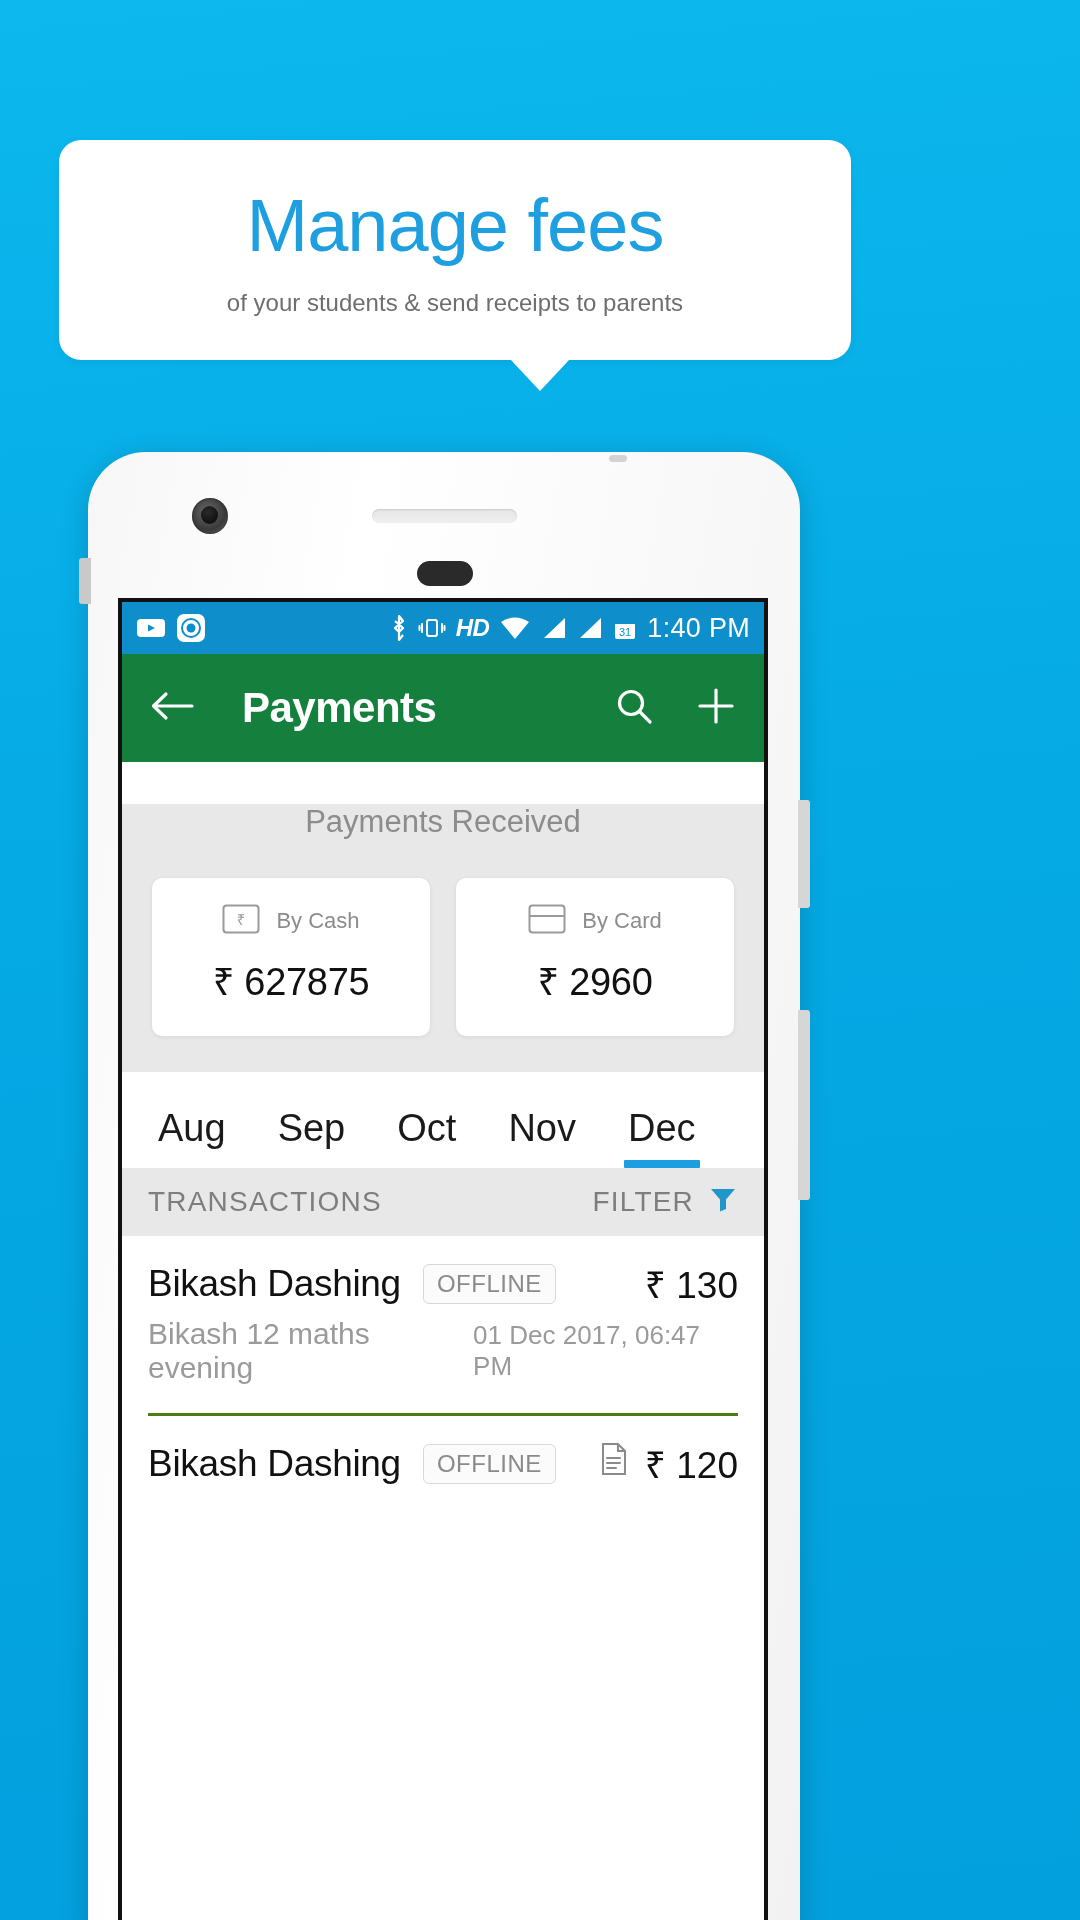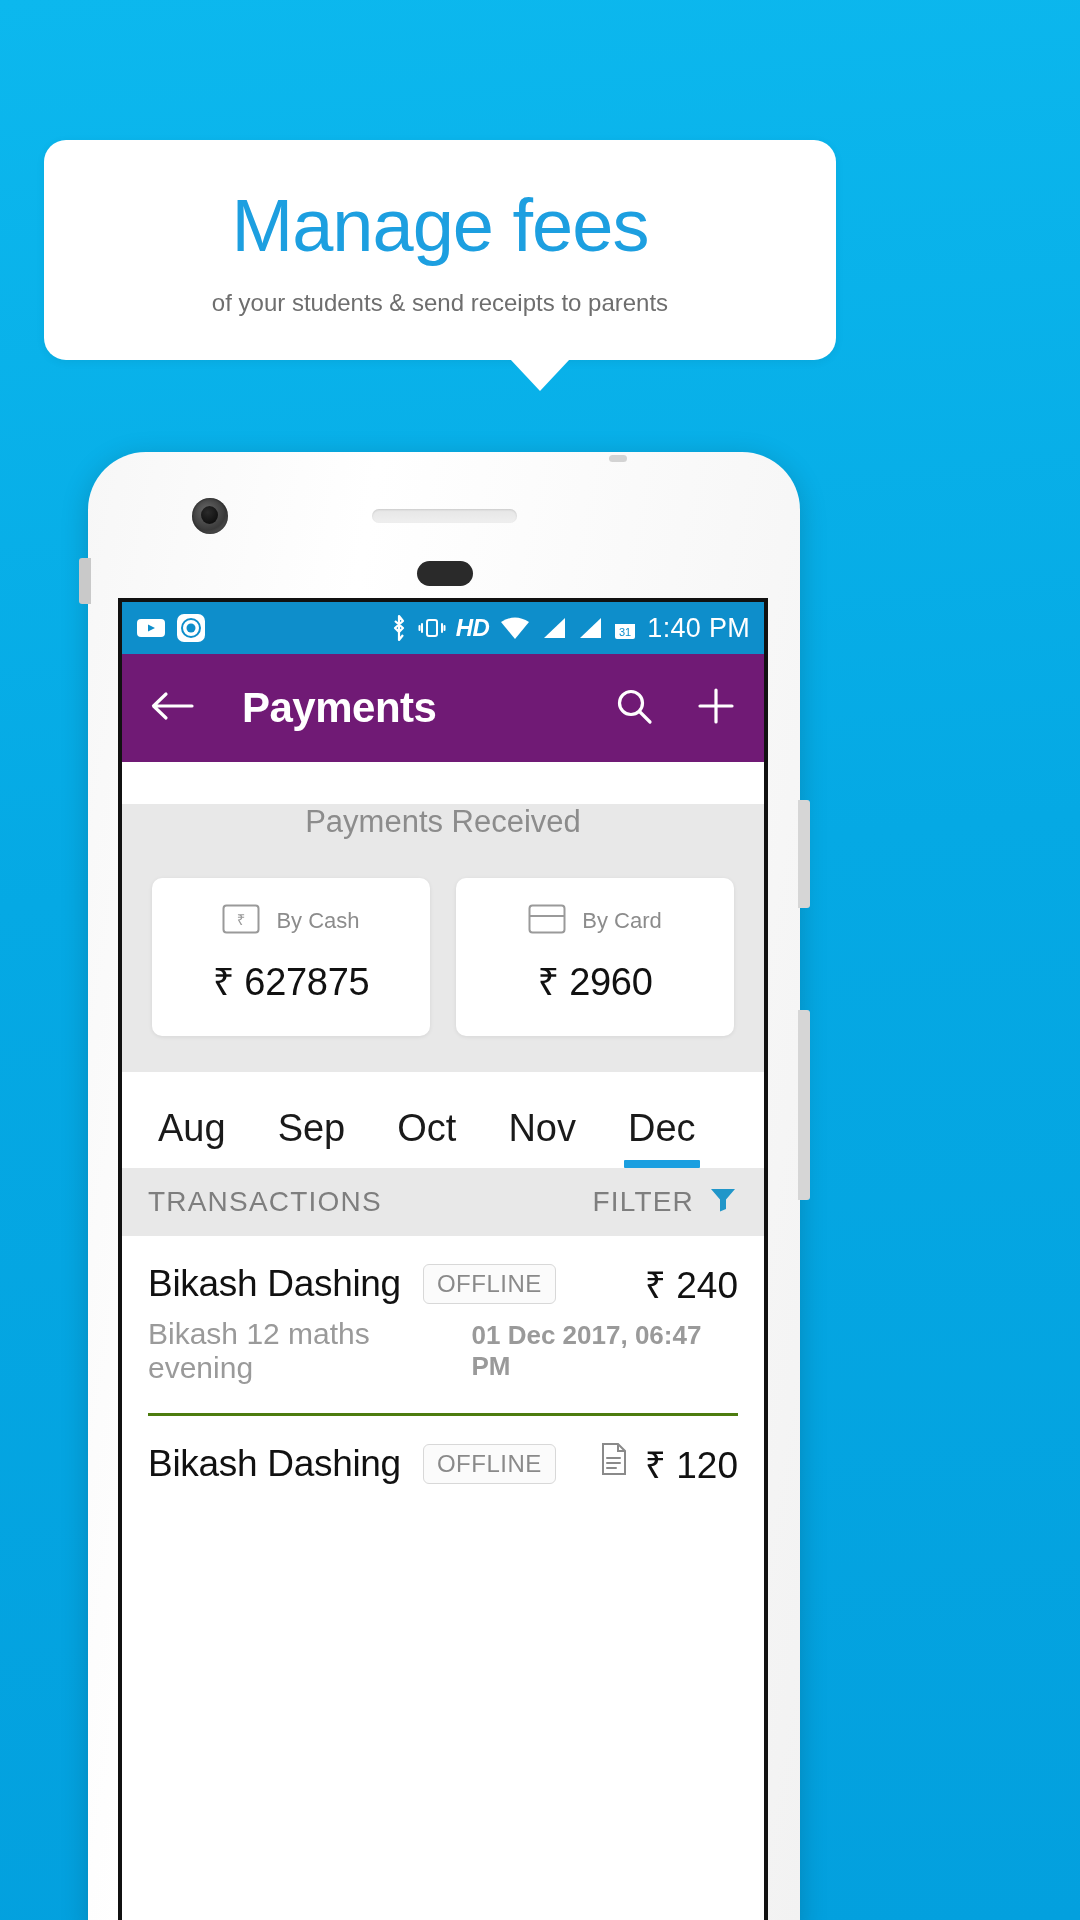--- a/index.html
+++ b/index.html
@@ -5,21 +5,21 @@
   * { margin:0; padding:0; box-sizing:border-box; }
   html,body { width:1080px; height:1920px; overflow:hidden; }
   body {
     font-family:"Liberation Sans", sans-serif;
     background: linear-gradient(175deg, #0CB8EE 0%, #05A9E4 45%, #03A0DE 100%);
     position:relative;
   }
 
   
   .callout {
-    position:absolute; left:44px; top:140px; width:792px; height:220px;
+    position:absolute; left:59px; top:140px; width:792px; height:220px;
     background:#ffffff; border-radius:22px;
     display:flex; flex-direction:column; align-items:center; justify-content:center;
     box-shadow:0 2px 10px rgba(0,0,0,0.06);
   }
   .callout-title {
     font-size:74px; color:#1D9FE0; font-weight:400; letter-spacing:-1px;
     line-height:1.0; margin-top:6px;
   }
   .callout-sub {
     font-size:24px; color:#6E6E6E; font-weight:400; margin-top:26px;
@@ -88,21 +88,21 @@
     padding:0 14px; color:#fff;
   }
   .sb-left { display:flex; align-items:center; gap:10px; }
   .sb-right { margin-left:auto; display:flex; align-items:center; gap:10px; }
   .sb-time { font-size:27px; font-weight:400; letter-spacing:.3px; }
   .sb-ico { display:flex; align-items:center; }
   .hd-text { font-size:24px; font-style:italic; font-weight:700; letter-spacing:-.5px;}
 
   
   .appbar {
-    height:108px; background:#701a75; display:flex; align-items:center;
+    height:108px; background:#15803d; display:flex; align-items:center;
     padding:0 28px; color:#fff;
   }
   .appbar-title {
     font-size:42px; font-weight:700; margin-left:48px; letter-spacing:-.5px;
   }
   .appbar-actions { margin-left:auto; display:flex; align-items:center; gap:42px; }
 
   
   .summary { background:#E8E8E8; padding:0 0 36px 0; }
   .seg-wrap { display:flex; justify-content:center; padding-top:30px; }
@@ -168,21 +168,21 @@
   .txbadge {
     margin-left:22px; font-size:24px; color:#8a8a8a; border:1px solid #d8d8d8;
     border-radius:6px; padding:5px 13px; background:#fbfbfb; letter-spacing:.5px;
   }
   .txamt { margin-left:auto; font-size:37px; color:#111; display:flex; align-items:center; gap:16px;}
   .txrow-bot {
     display:flex; align-items:center; margin-top:8px; padding-bottom:28px;
     border-bottom:3px solid #4d7c0f;
   }
   .txdesc { font-size:30px; color:#9A9A9A; }
-  .txdate { margin-left:auto; font-size:26px; color:#9A9A9A;font-weight:bold; }
+  .txdate { margin-left:auto; font-size:26px; color:#9A9A9A; }
 </style>
 </head>
 <body>
 
 <div class="callout">
   <div class="callout-title">Manage fees</div>
   <div class="callout-sub">of your students &amp; send receipts to parents</div>
 </div>
 <div class="callout-tail"></div>
 
@@ -324,21 +324,21 @@
           </svg>
       </span>
     </span>
   </div>
 
   <div class="txlist">
     <div class="txrow">
       <div class="txrow-top">
         <span class="txname">Bikash Dashing</span>
         <span class="txbadge">OFFLINE</span>
-        <span class="txamt">₹ 240</span>
+        <span class="txamt">₹ 130</span>
       </div>
       <div class="txrow-bot">
         <span class="txdesc">Bikash 12 maths evening</span>
         <span class="txdate">01 Dec 2017, 06:47 PM</span>
       </div>
     </div>
 
     <div class="txrow">
       <div class="txrow-top">
         <span class="txname">Bikash Dashing</span>

